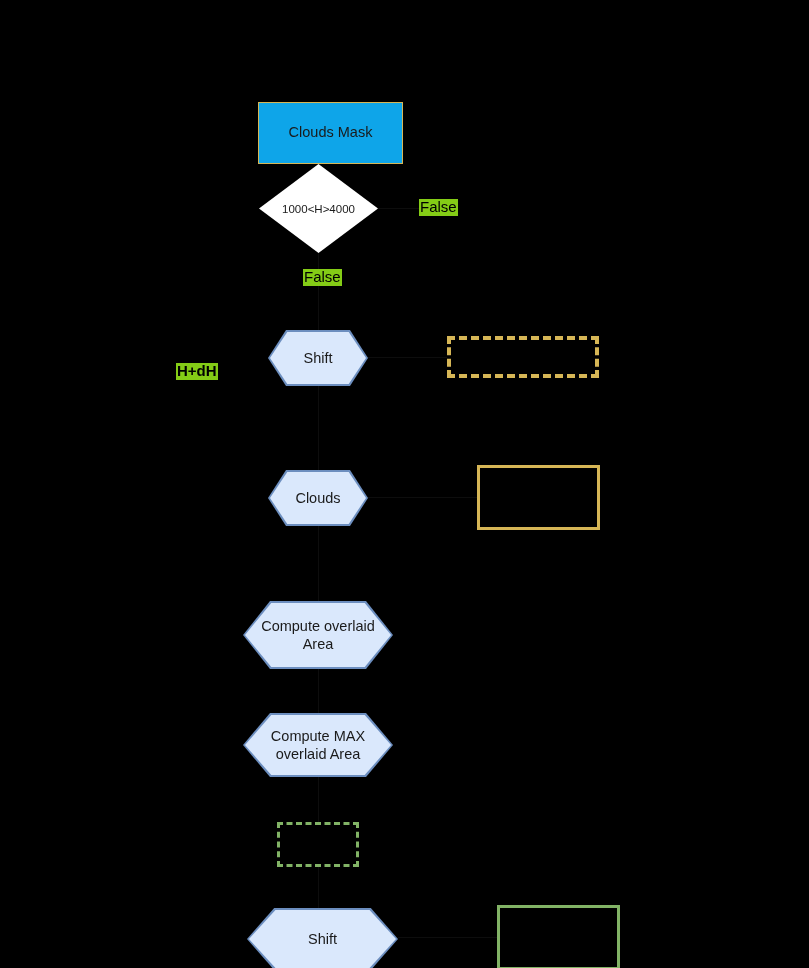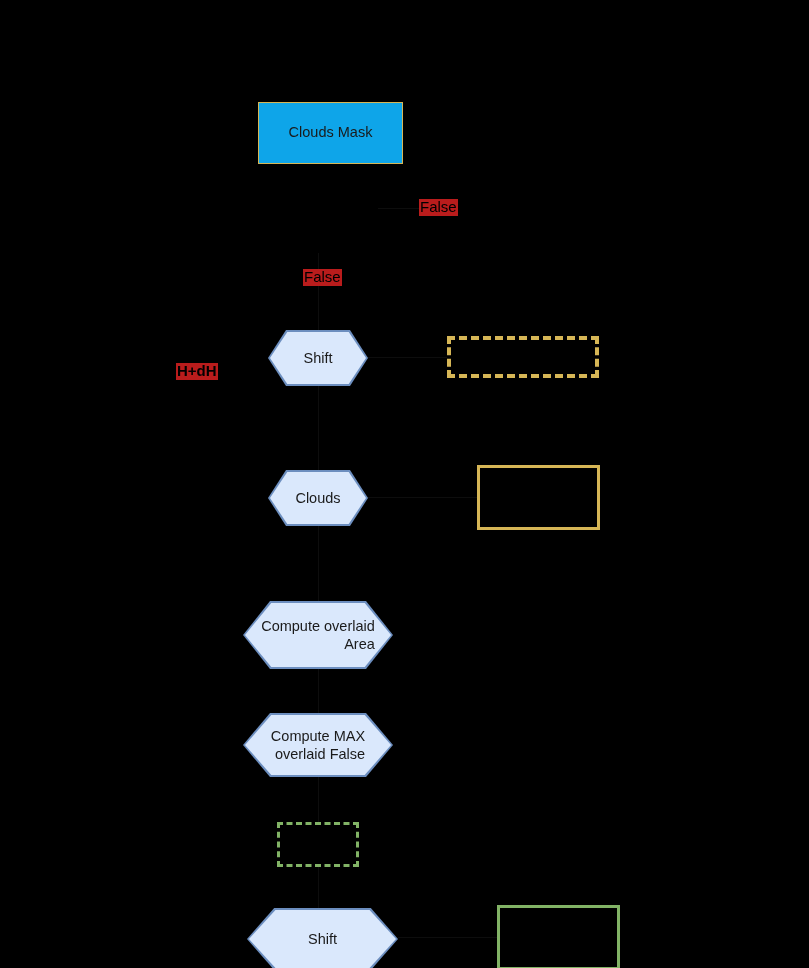--- a/index.html
+++ b/index.html
@@ -81,28 +81,28 @@
   .hex-fill {
     background: #dae8fc;
     inset: 2px;
   }
   .hex-wrap .label {
     position: relative;
     z-index: 3;
     font-size: 14.5px;
     color: #1a1a1a;
     line-height: 1.25;
-    text-align: right;
+    text-align: center;
     white-space: pre-line;
   }
 
   
   .edge-label {
     position: absolute;
-    background: #b91c1c;
+    background: #84cc16;
     color: #000000;
     font-size: 15px;
     line-height: 1.12;
     padding: 0 1px;
     white-space: nowrap;
   }
 
   
   .connector {
     position: absolute;
@@ -125,20 +125,24 @@
   <div class="connector v" style="left:318px; top:867px; height:41px;"></div>
   <div class="connector h" style="left:378px; top:208px; width:80px;"></div>
   <div class="connector h" style="left:368px; top:357px; width:79px;"></div>
   <div class="connector h" style="left:368px; top:497px; width:109px;"></div>
   <div class="connector h" style="left:398px; top:937px; width:99px;"></div>
 
   <div class="node rect-box" style="left:258px; top:57px; width:145px; height:62px; background:#0ea5e9; border-color:#d6b656;margin-top:45px;">
     <span class="label">Clouds Mask</span>
   </div>
 
+  <div class="node diamond-wrap" style="left:259px; top:164px; width:119px; height:89px;">
+    <div class="diamond-shape"></div>
+    <span class="label">1000&lt;H&gt;4000</span>
+  </div>
 
   <div class="node hex-wrap" style="left:268px; top:330px; width:100px; height:56px;">
     <div class="hex-border"></div>
     <div class="hex-fill"></div>
     <span class="label">Shift</span>
   </div>
 
   <div class="node outline-box dashed" style="left:447px; top:336px; width:152px; height:42px; border-color:#d6b656;"></div>
 
   <div class="node hex-wrap" style="left:268px; top:470px; width:100px; height:56px;">
@@ -153,21 +157,21 @@
     <div class="hex-border"></div>
     <div class="hex-fill"></div>
     <span class="label">Compute overlaid
 Area</span>
   </div>
 
   <div class="node hex-wrap" style="left:243px; top:713px; width:150px; height:64px;">
     <div class="hex-border"></div>
     <div class="hex-fill"></div>
     <span class="label">Compute MAX
-overlaid False</span>
+overlaid Area</span>
   </div>
 
   <div class="node outline-box dashed-thin" style="left:277px; top:822px; width:82px; height:45px; border-color:#82b366;"></div>
 
   <div class="node hex-wrap" style="left:247px; top:908px; width:151px; height:62px;">
     <div class="hex-border"></div>
     <div class="hex-fill"></div>
     <span class="label">Shift</span>
   </div>
 

